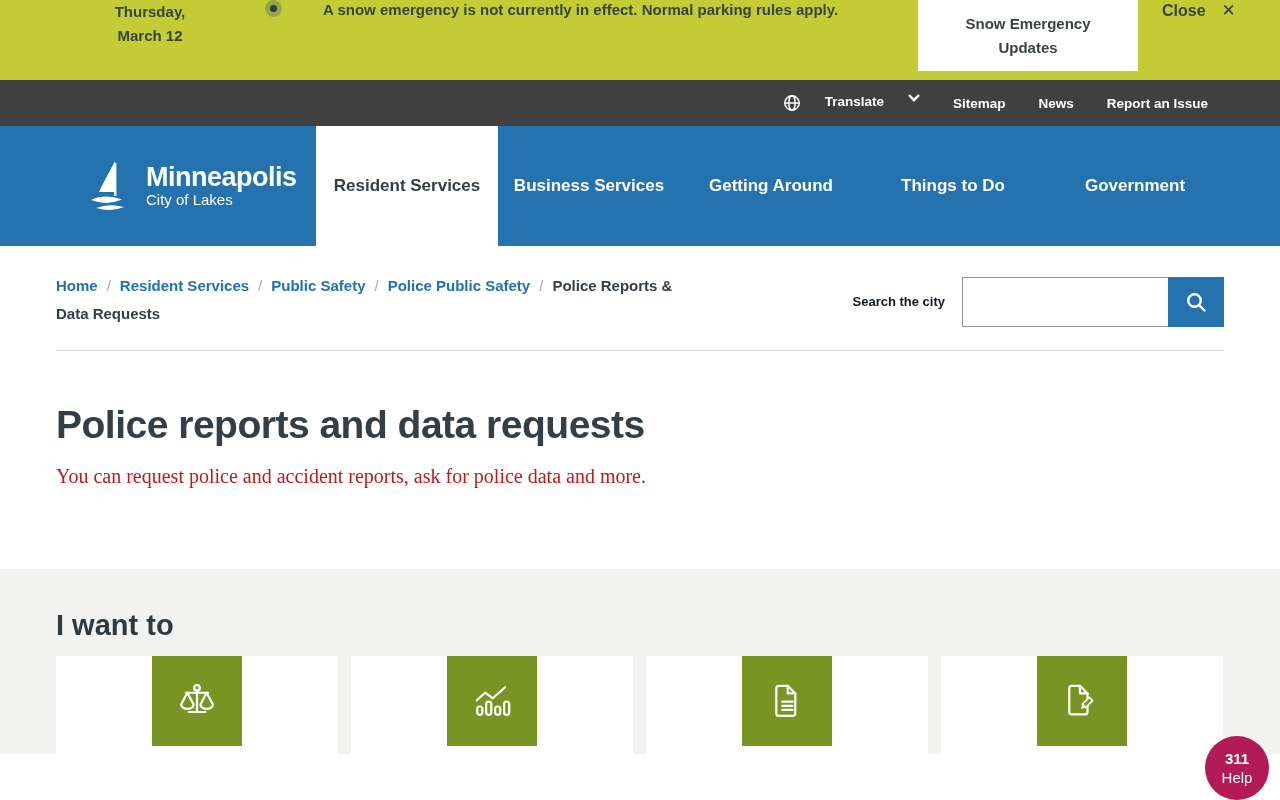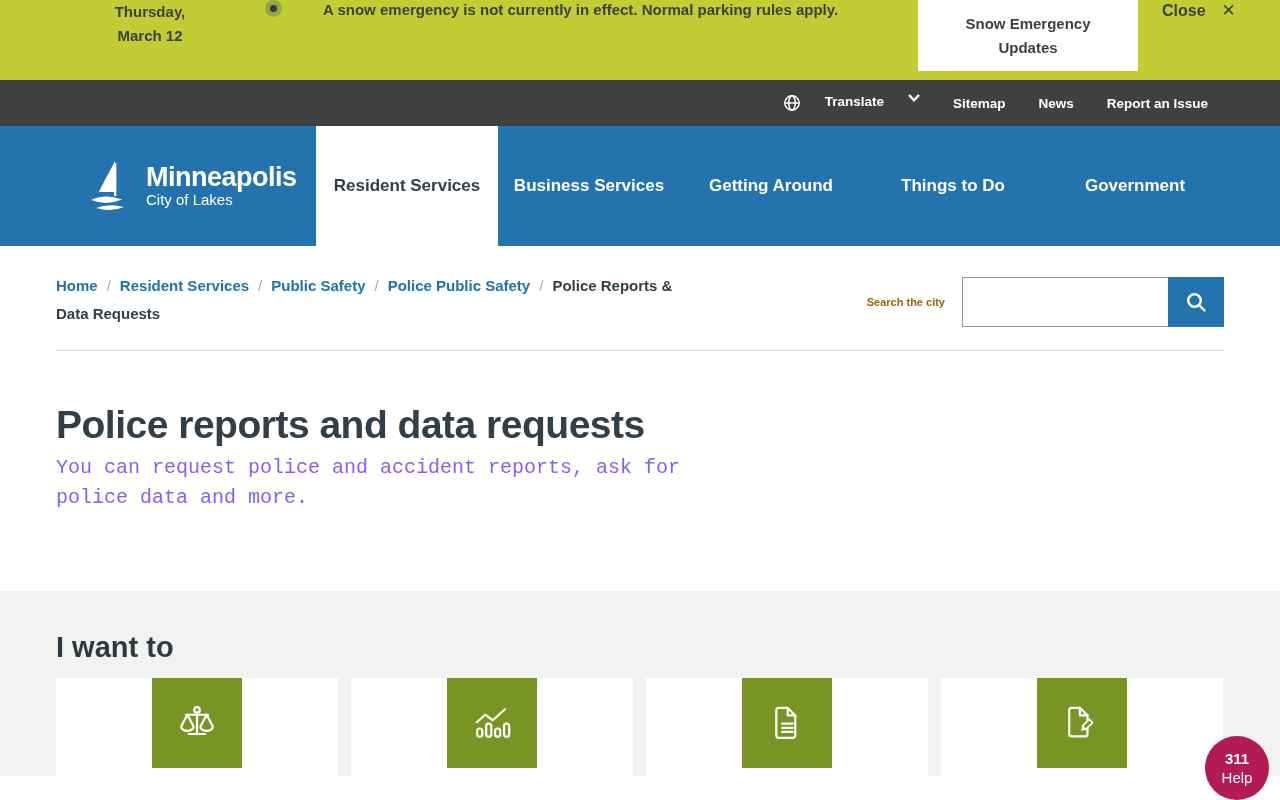--- a/index.html
+++ b/index.html
@@ -28,29 +28,29 @@
   .tabs { display: flex; }
   .tab { width: 182px; display: flex; align-items: center; justify-content: center; color: #fff; font-weight: bold; font-size: 17px; cursor: pointer; text-align: center; }
   .tab.active { background: #fff; color: #333f48; }
 
   
   .crumb-row { display: flex; justify-content: space-between; padding: 26px 56px 0; }
   .breadcrumb { width: 620px; font-size: 15px; font-weight: bold; line-height: 28px; color: #333f48; }
   .breadcrumb .lnk { color: #1f72ae; cursor: pointer; margin-right: 9px; }
   .breadcrumb .sep { color: #a3abaf; margin-right: 9px; font-weight: normal; }
   .search-group { display: flex; align-items: center; margin-top: 3px; }
-  .search-label { font-weight: bold; font-size: 11px; color: #a16207; margin-right: 17px; }
+  .search-label { font-weight: bold; font-size: 13px; color: #0f172a; margin-right: 17px; }
   .search-input { width: 206px; height: 50px; border: 1px solid #8f9699; border-right: none; font-size: 16px; padding: 0 10px; outline: none; }
   .search-btn { width: 56px; height: 50px; background: #2472ae; border: none; cursor: pointer; display: flex; align-items: center; justify-content: center; }
 
   .divider { margin: 22px 56px 0; border-top: 1px solid #dcdcdc; }
 
   
   .page-title { margin: 52px 56px 0; font-size: 39px; font-weight: bold; color: #333f48; letter-spacing: -0.5px; }
-  .page-intro { margin: 6px 56px 0; font-family: Liberation Mono, monospace; font-size: 20px; color: #8b5cf6; line-height: 30px; width: 645px; }
+  .page-intro { margin: 14px 56px 0; font-family: Liberation Serif, serif; font-size: 20px; color: #b91c1c; line-height: 30px; width: 645px; }
 
   
   .iwt { margin-top: 78px; background: #f2f2f0; padding: 40px 56px 0; height: 185px; }
   .iwt-heading { font-size: 29px; font-weight: bold; color: #2f3a40; }
   .cards { display: flex; gap: 13px; margin-top: 14px; }
   .card { width: 282px; height: 170px; background: #fff; cursor: pointer; }
   .tile { width: 90px; height: 90px; background: #789523; margin: 0 auto; display: flex; align-items: center; justify-content: center; }
 
   
   .help-fab { position: absolute; left: 1205px; top: 736px; width: 64px; height: 64px; border-radius: 50%; background: #b31b55; color: #fff; text-align: center; padding-top: 13px; font-size: 15px; line-height: 19px; cursor: pointer; }

